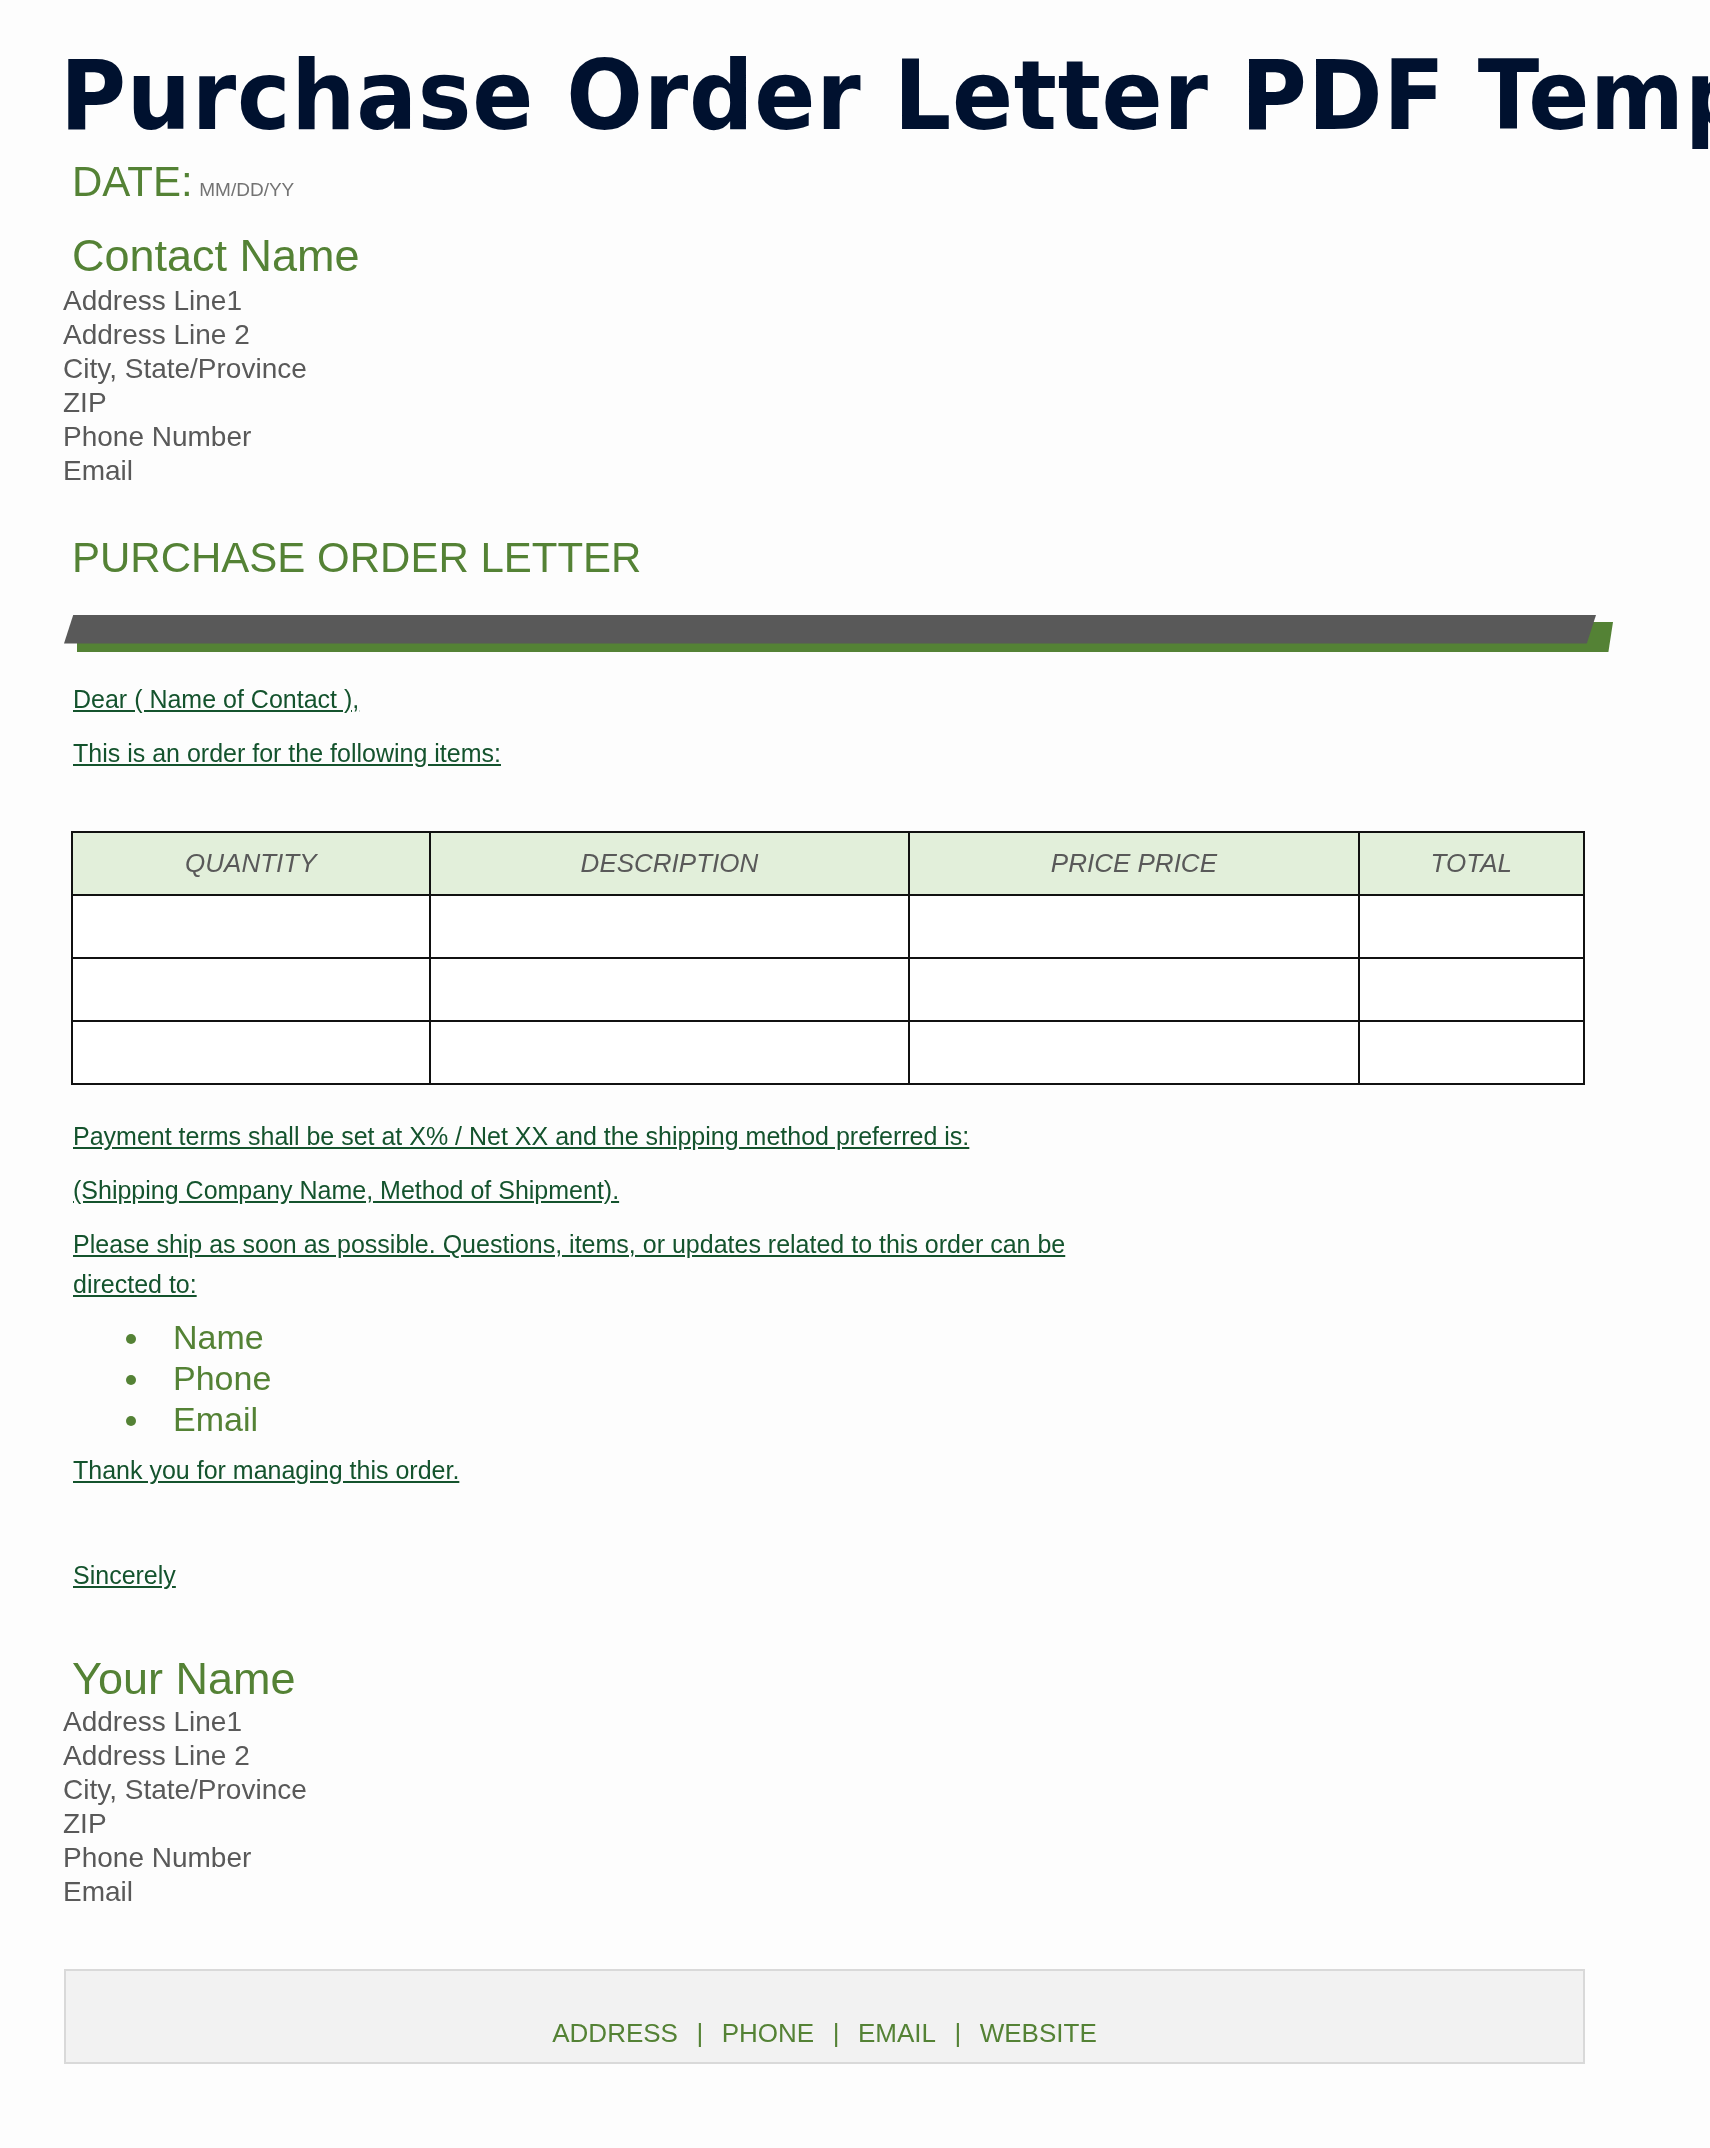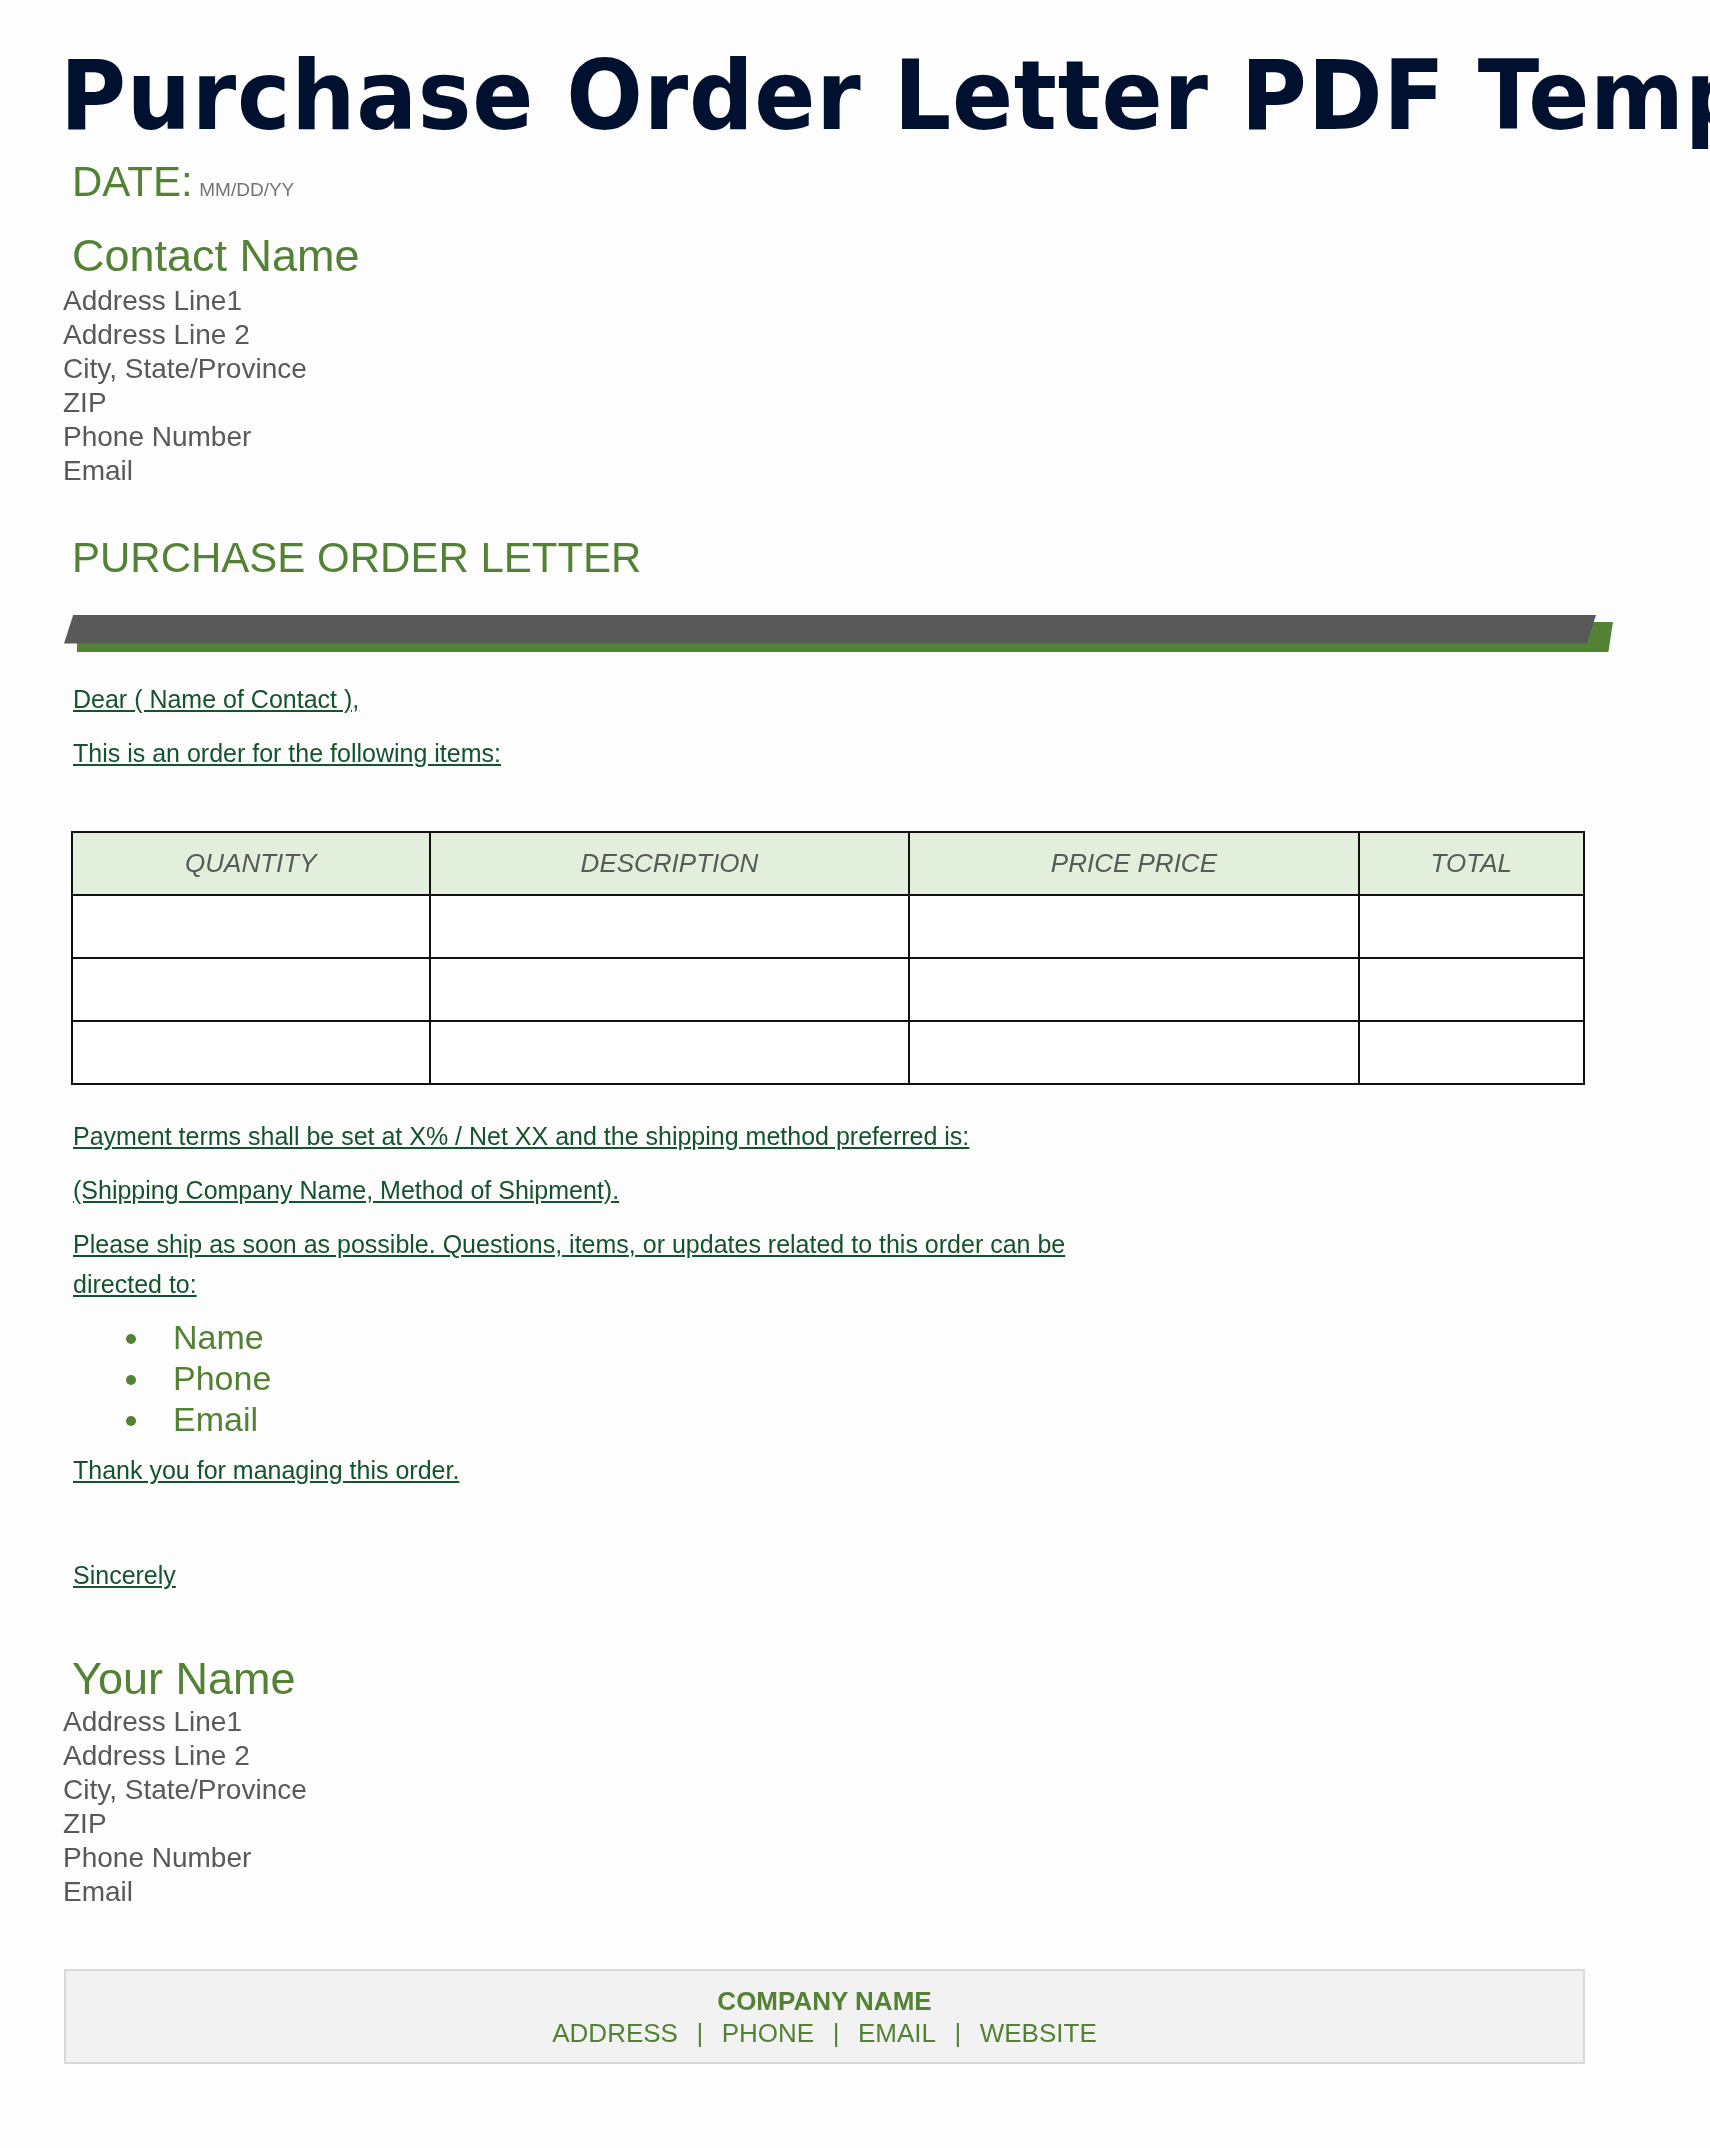--- a/index.html
+++ b/index.html
@@ -107,18 +107,17 @@
 <div class="abs addr" style="top:1705px;">
   <div>Address Line1</div>
   <div>Address Line 2</div>
   <div>City, State/Province</div>
   <div>ZIP</div>
   <div>Phone Number</div>
   <div>Email</div>
 </div>
 
 <div class="abs footer">
-  <div class="footer-company">COMPANY NAME</div>
   <div class="footer-links">
     <span>ADDRESS</span><span class="sep">|</span><span>PHONE</span><span class="sep">|</span><span>EMAIL</span><span class="sep">|</span><span>WEBSITE</span>
   </div>
 </div>
 
 
 </body></html>

